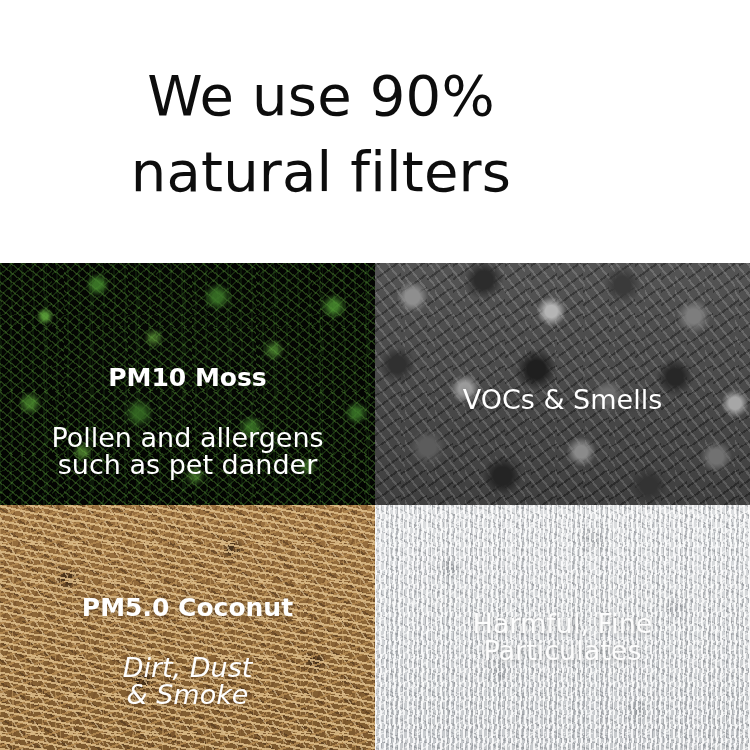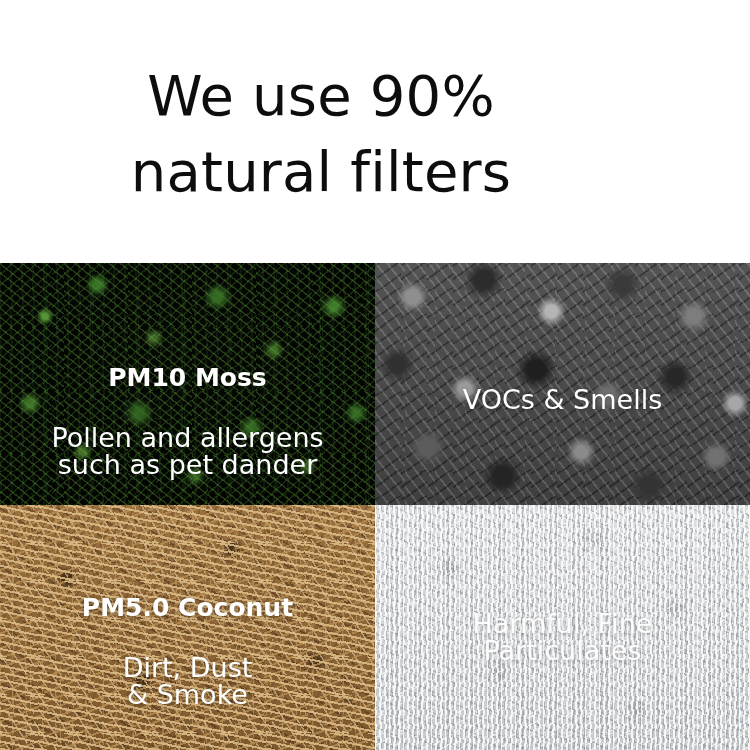--- a/index.html
+++ b/index.html
@@ -74,21 +74,21 @@
     white-space:pre-line;
     text-shadow:0 1px 5px rgba(0,0,0,0.28);
   }
 
   
   .panel-moss   .p-title { margin-top:72px; }
   .panel-moss   .p-sub   { margin-top:30px; }
   .panel-carbon .p-title { margin-top:72px; }
   .panel-carbon .p-sub   { margin-top:30px; }
   .panel-coco   .p-title { margin-top:44px; }
-  .panel-coco   .p-sub   { margin-top:30px; }
+  .panel-coco   .p-sub   { margin-top:30px;font-style:italic; }
   .panel-nano   .p-title { margin-top:36px; }
   .panel-nano   .p-sub   { margin-top:18px; }
 
   
   .panel-nano .p-title, .panel-nano .p-sub {
     color:#fdfdfd;
     text-shadow:0 1px 4px rgba(120,120,120,0.45);
   }
 
   

